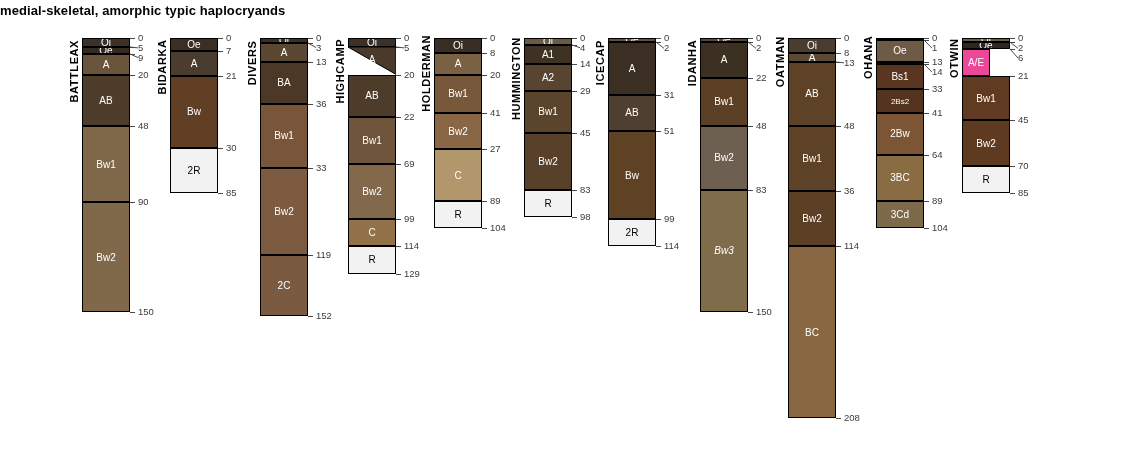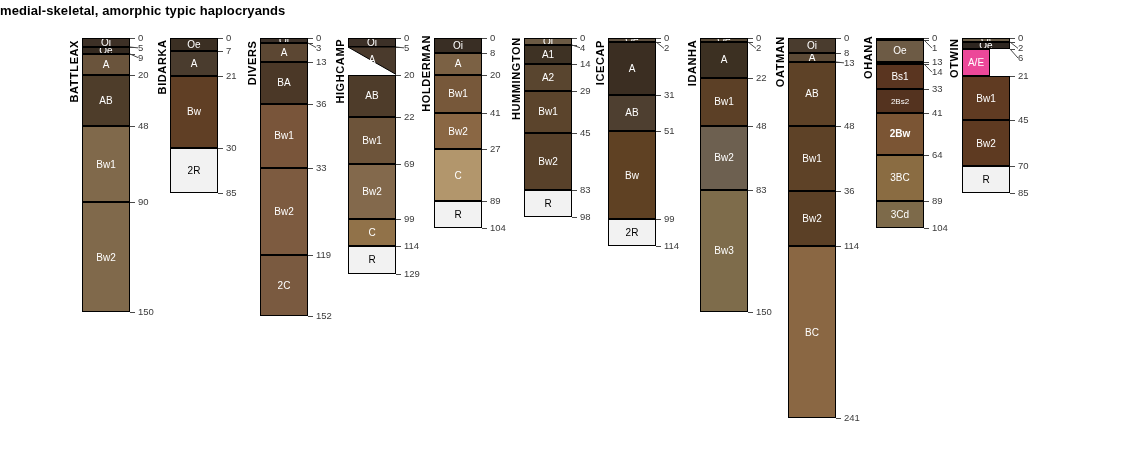--- a/index.html
+++ b/index.html
@@ -366,21 +366,21 @@
       </div>
       <div class="horizon" style="left: 0px; top: 41.654px; width: 48px; height: 36.54px; background: rgb(60, 48, 34);">
         <div class="hlabel" style="top: 12.77px;">A</div>
       </div>
       <div class="horizon" style="left: 0px; top: 78.194px; width: 48px; height: 47.502px; background: rgb(92, 64, 38);">
         <div class="hlabel" style="top: 18.251px;">Bw1</div>
       </div>
       <div class="horizon" style="left: 0px; top: 125.696px; width: 48px; height: 63.945px; background: rgb(109, 96, 80);">
         <div class="hlabel" style="top: 26.4725px;">Bw2</div>
       </div>
-      <div class="horizon" style="left: 0px; top: 189.641px; width: 48px; height: 122.409px; background: rgb(126, 108, 75);">
+      <div class="horizon" style="left: 0px; top: 189.641px; width: 48px; height: 122.409px; background: rgb(126, 108, 75); font-style: italic;">
         <div class="hlabel" style="top: 55.7045px;">Bw3</div>
       </div>
       <div class="tickline" style="left: 48px; top: 38px; width: 5px; height: 1px;"></div>
       <div class="depth" style="left: 56px; top: 33px;">0</div>
       <div class="tickline" style="left: 48px; top: 41.654px; width: 5px; height: 1px;"></div>
       <svg class="leader" width="9" height="8.346000000000004" style="left: 48px; top: 41.654px;">
         <line x1="0" y1="0" x2="8" y2="6.346000000000004"></line>
       </svg>
       <div class="depth" style="left: 56px; top: 43px;">2</div>
       <div class="tickline" style="left: 48px; top: 78.194px; width: 5px; height: 1px;"></div>
@@ -421,41 +421,41 @@
         <line x1="0" y1="0" x2="8" y2="0.865000000000002"></line>
       </svg>
       <div class="depth" style="left: 56px; top: 57.616px;">13</div>
       <div class="tickline" style="left: 48px; top: 125.696px; width: 5px; height: 1px;"></div>
       <div class="depth" style="left: 56px; top: 120.696px;">48</div>
       <div class="tickline" style="left: 48px; top: 191.468px; width: 5px; height: 1px;"></div>
       <div class="depth" style="left: 56px; top: 186.468px;">36</div>
       <div class="tickline" style="left: 48px; top: 246.278px; width: 5px; height: 1px;"></div>
       <div class="depth" style="left: 56px; top: 241.278px;">114</div>
       <div class="tickline" style="left: 48px; top: 418.016px; width: 5px; height: 1px;"></div>
-      <div class="depth" style="left: 56px; top: 413.016px;">241</div>
+      <div class="depth" style="left: 56px; top: 413.016px;">208</div>
     </div>
     <div class="profile" style="left: 876px;">
       <div class="pname" style="left: -14px; top: 38px; height: 41px;">OHANA</div>
       <div class="horizon" style="left: 0px; top: 38px; width: 48px; height: 1.827px; background: rgb(107, 90, 68);">
         <div class="hlabel" style="top: -4.5865px;">Oi</div>
       </div>
       <div class="horizon" style="left: 0px; top: 39.827px; width: 48px; height: 21.924px; background: rgb(109, 91, 69);">
         <div class="hlabel" style="top: 5.462px;">Oe</div>
       </div>
       <div class="horizon" style="left: 0px; top: 61.751px; width: 48px; height: 1.827px; background: rgb(122, 106, 82);">
         <div class="hlabel" style="top: -4.5865px;">E</div>
       </div>
       <div class="horizon" style="left: 0px; top: 63.578px; width: 48px; height: 25.578px; background: rgb(90, 53, 32);">
         <div class="hlabel" style="top: 7.289px;">Bs1</div>
       </div>
       <div class="horizon" style="left: 0px; top: 89.156px; width: 48px; height: 23.751px; background: rgb(84, 51, 31);">
         <div class="hlabel tiny" style="top: 7.3755px;">2Bs2</div>
       </div>
       <div class="horizon" style="left: 0px; top: 112.907px; width: 48px; height: 42.021px; background: rgb(123, 85, 52);">
-        <div class="hlabel" style="top: 15.5105px; font-weight: bold;">2Bw</div>
+        <div class="hlabel" style="top: 15.5105px;">2Bw</div>
       </div>
       <div class="horizon" style="left: 0px; top: 154.928px; width: 48px; height: 45.675px; background: rgb(138, 108, 66);">
         <div class="hlabel" style="top: 17.3375px;">3BC</div>
       </div>
       <div class="horizon" style="left: 0px; top: 200.603px; width: 48px; height: 27.405px; background: rgb(125, 106, 74);">
         <div class="hlabel" style="top: 8.2025px;">3Cd</div>
       </div>
       <div class="tickline" style="left: 48px; top: 38px; width: 5px; height: 1px;"></div>
       <div class="depth" style="left: 56px; top: 33px;">0</div>
       <div class="tickline" style="left: 48px; top: 39.827px; width: 5px; height: 1px;"></div>

